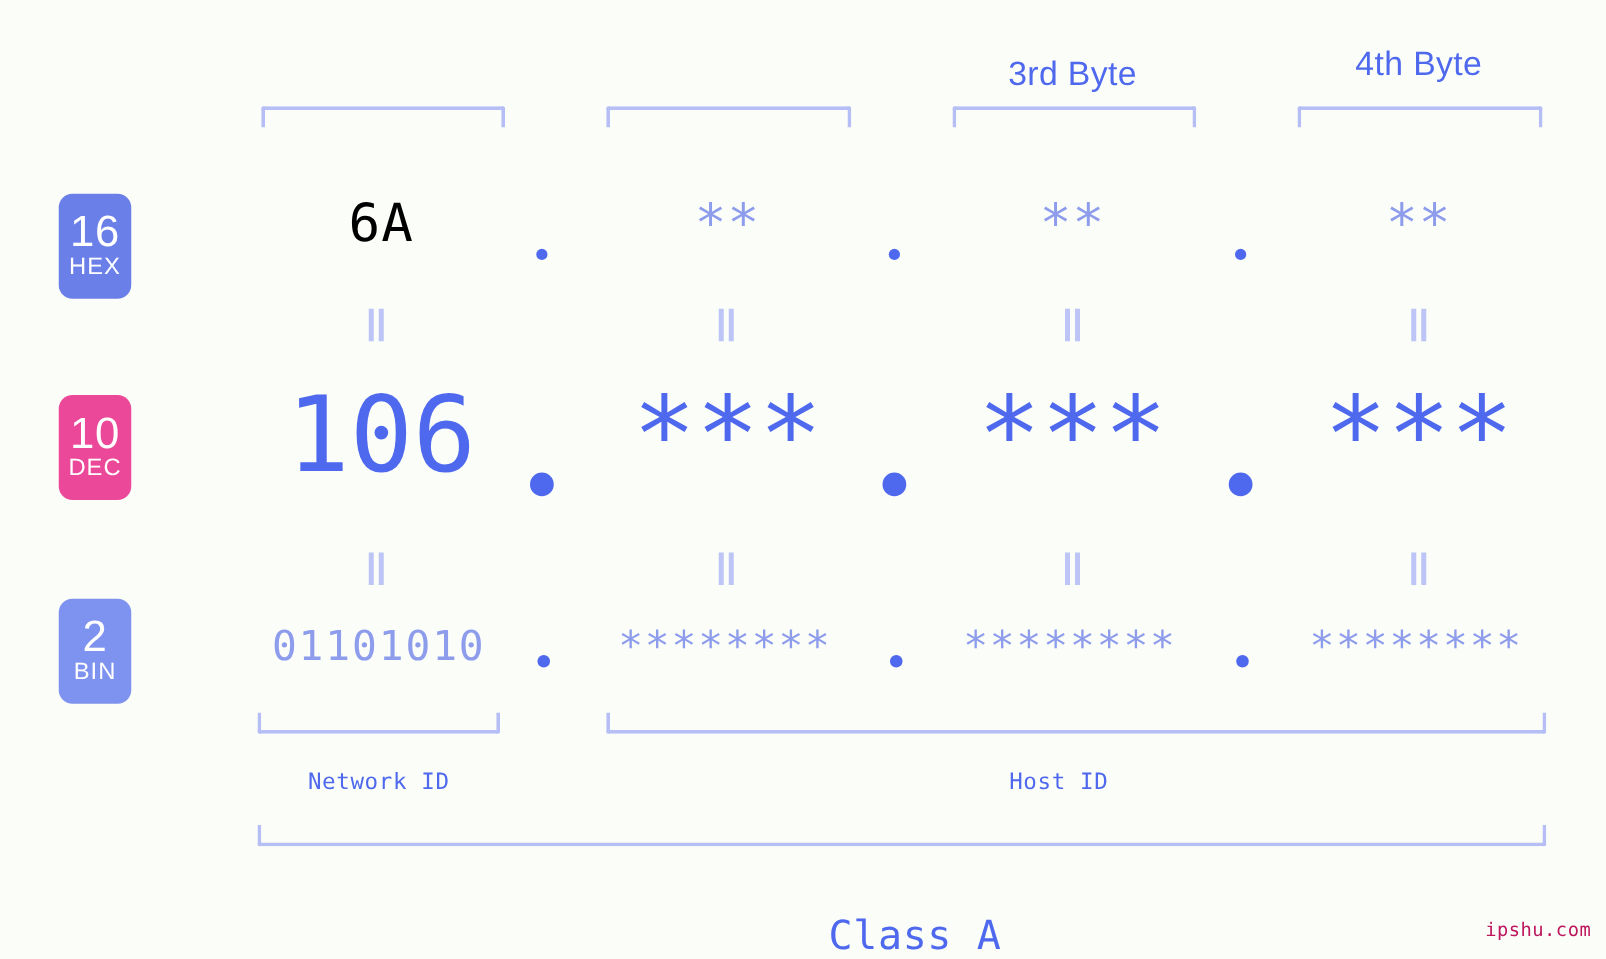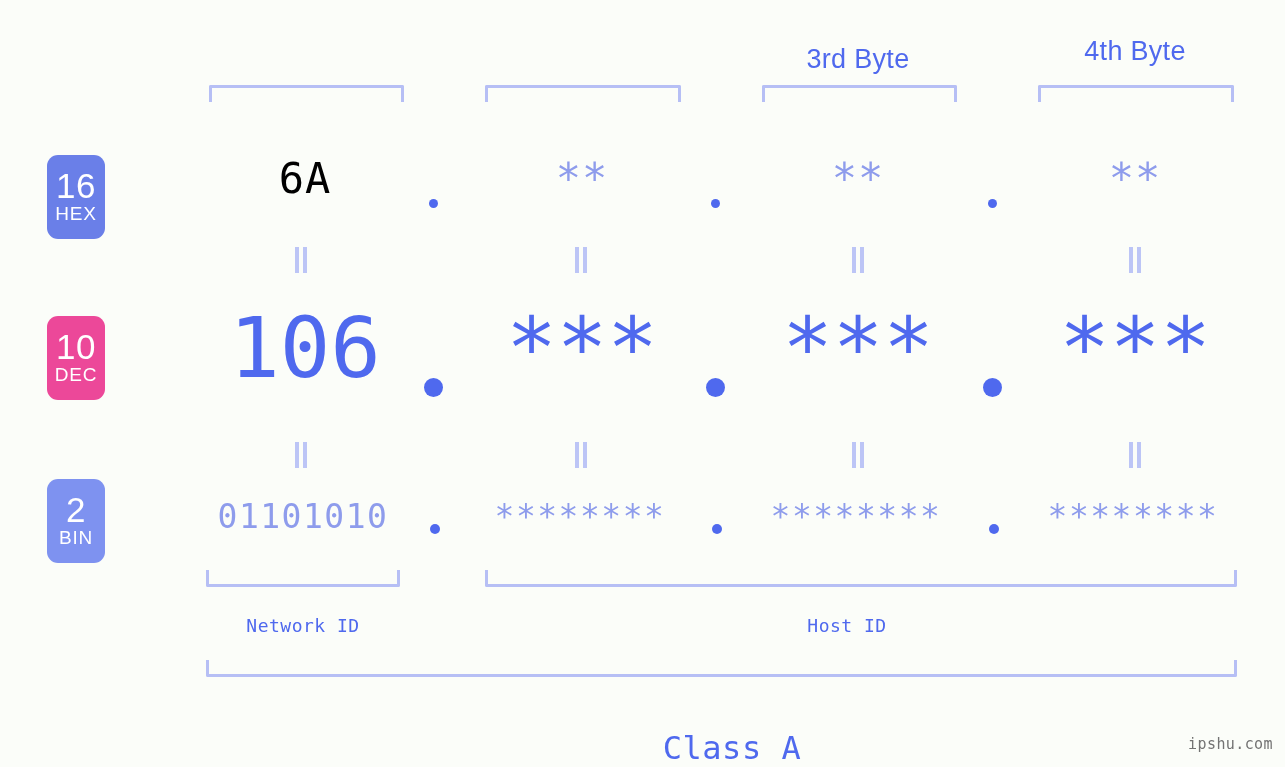--- a/index.html
+++ b/index.html
@@ -133,21 +133,21 @@
     font-size:32px;
     line-height:36px;
   }
 
   
   .watermark{
     position:absolute;
     right:12px;bottom:14px;
     font-family:"DejaVu Sans Mono", monospace;
     font-size:15px;
-    color:#737373;
+    color:#be185d;
     letter-spacing:0.4px;
   }
 </style>
 </head>
 <body>
 
 <div class="stage">
 
   <div class="abs byte-label" style="left:758px;top:44px;">3rd Byte</div>
   <div class="abs byte-label" style="left:1035px;top:36px;">4th Byte</div>

